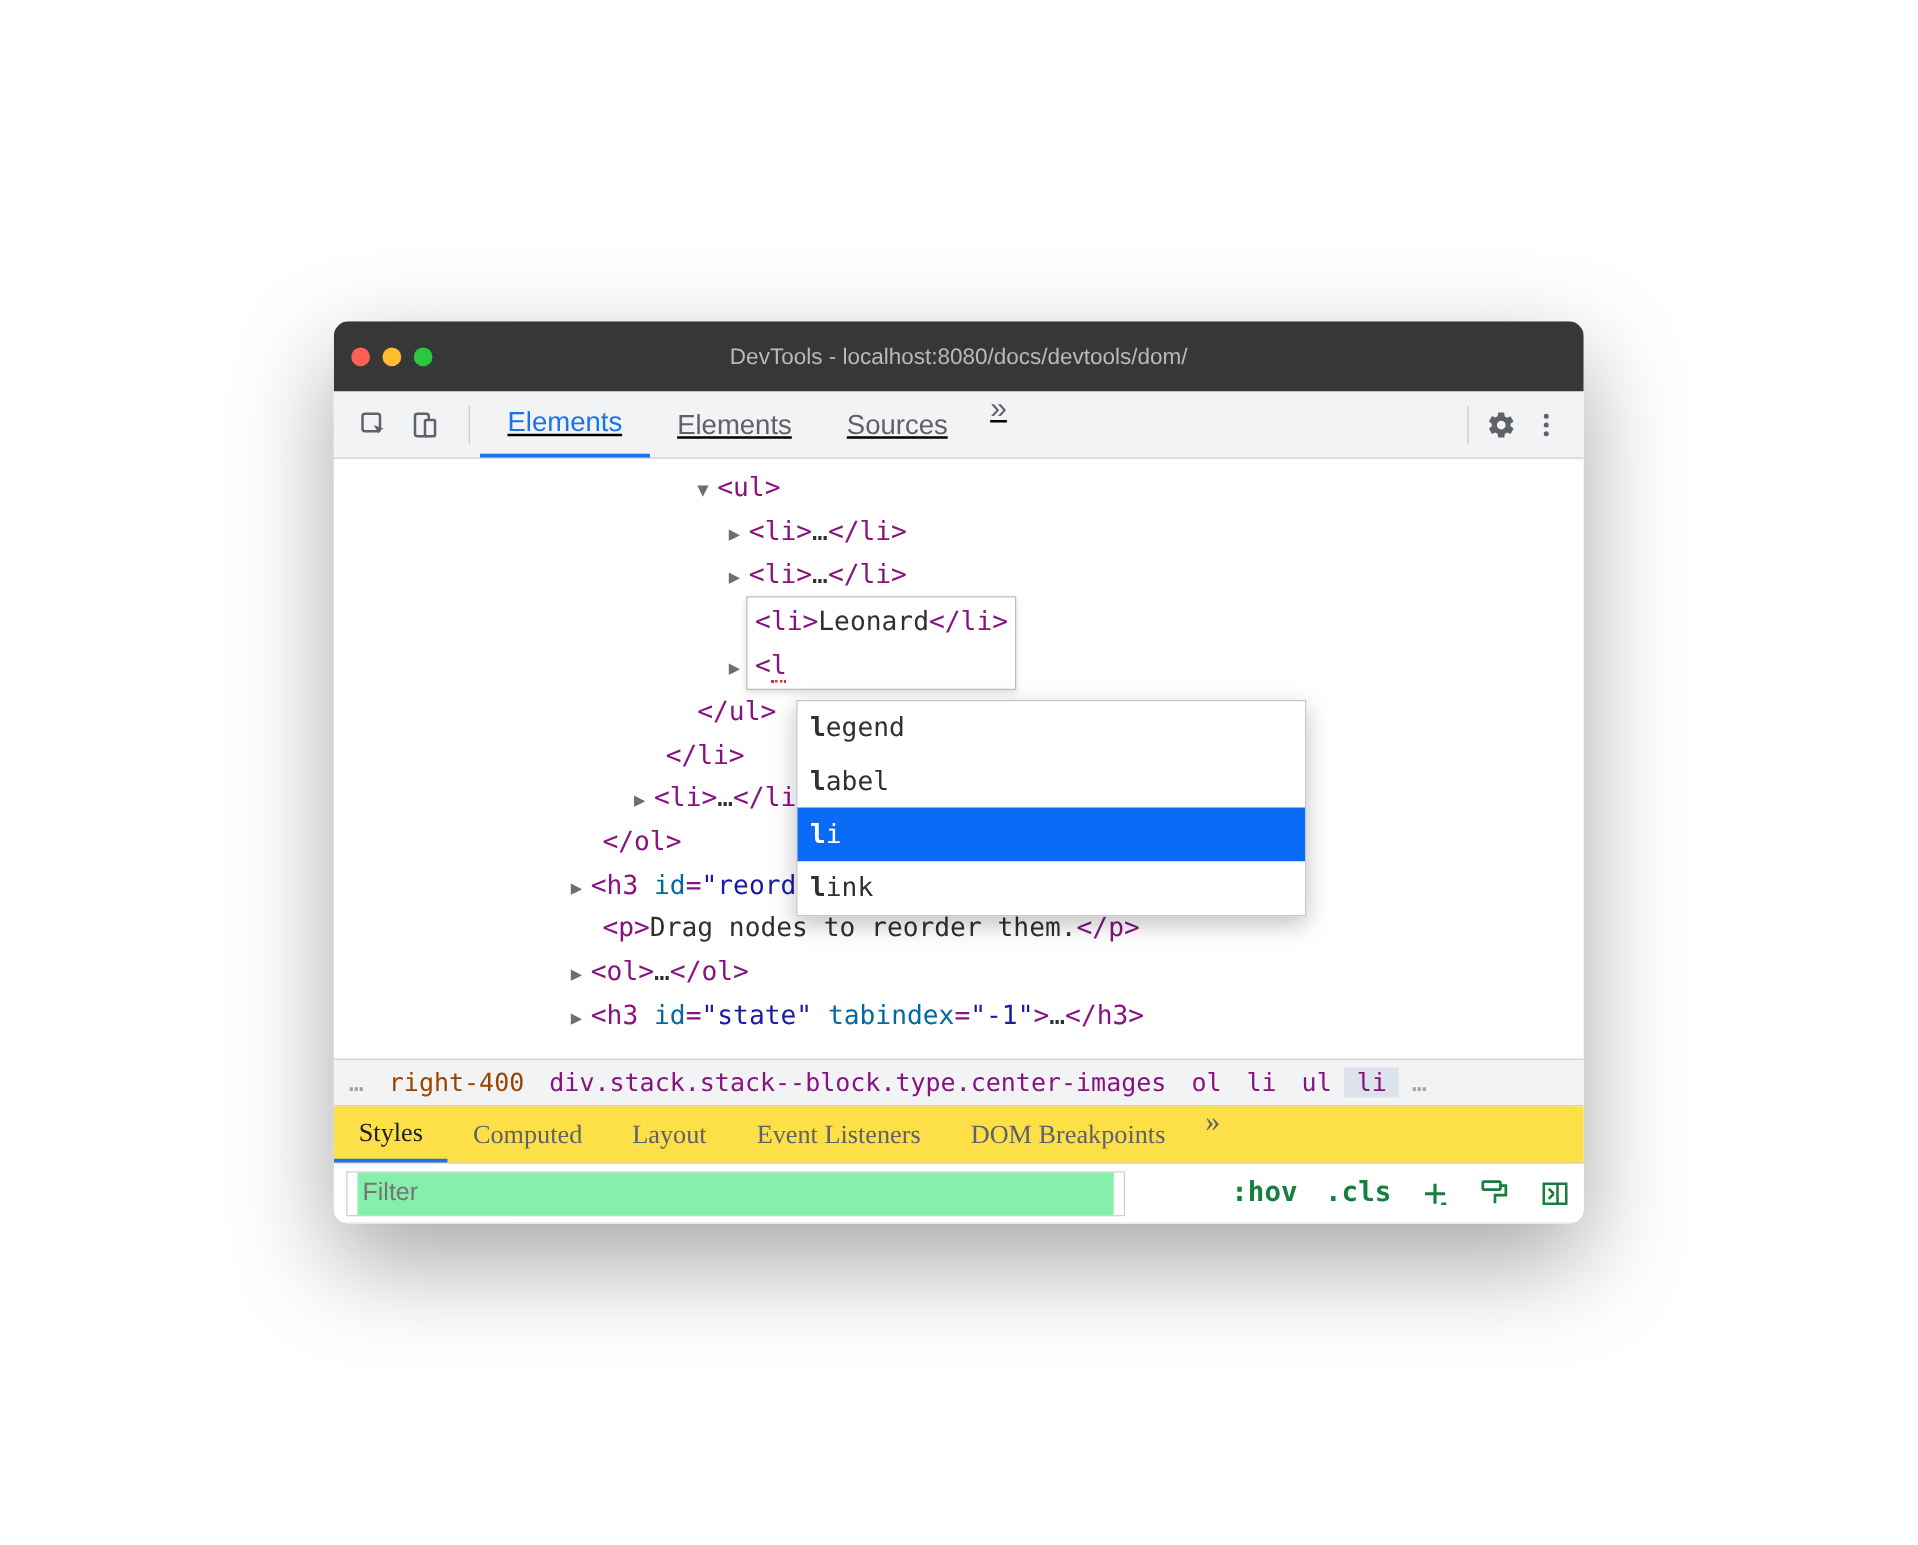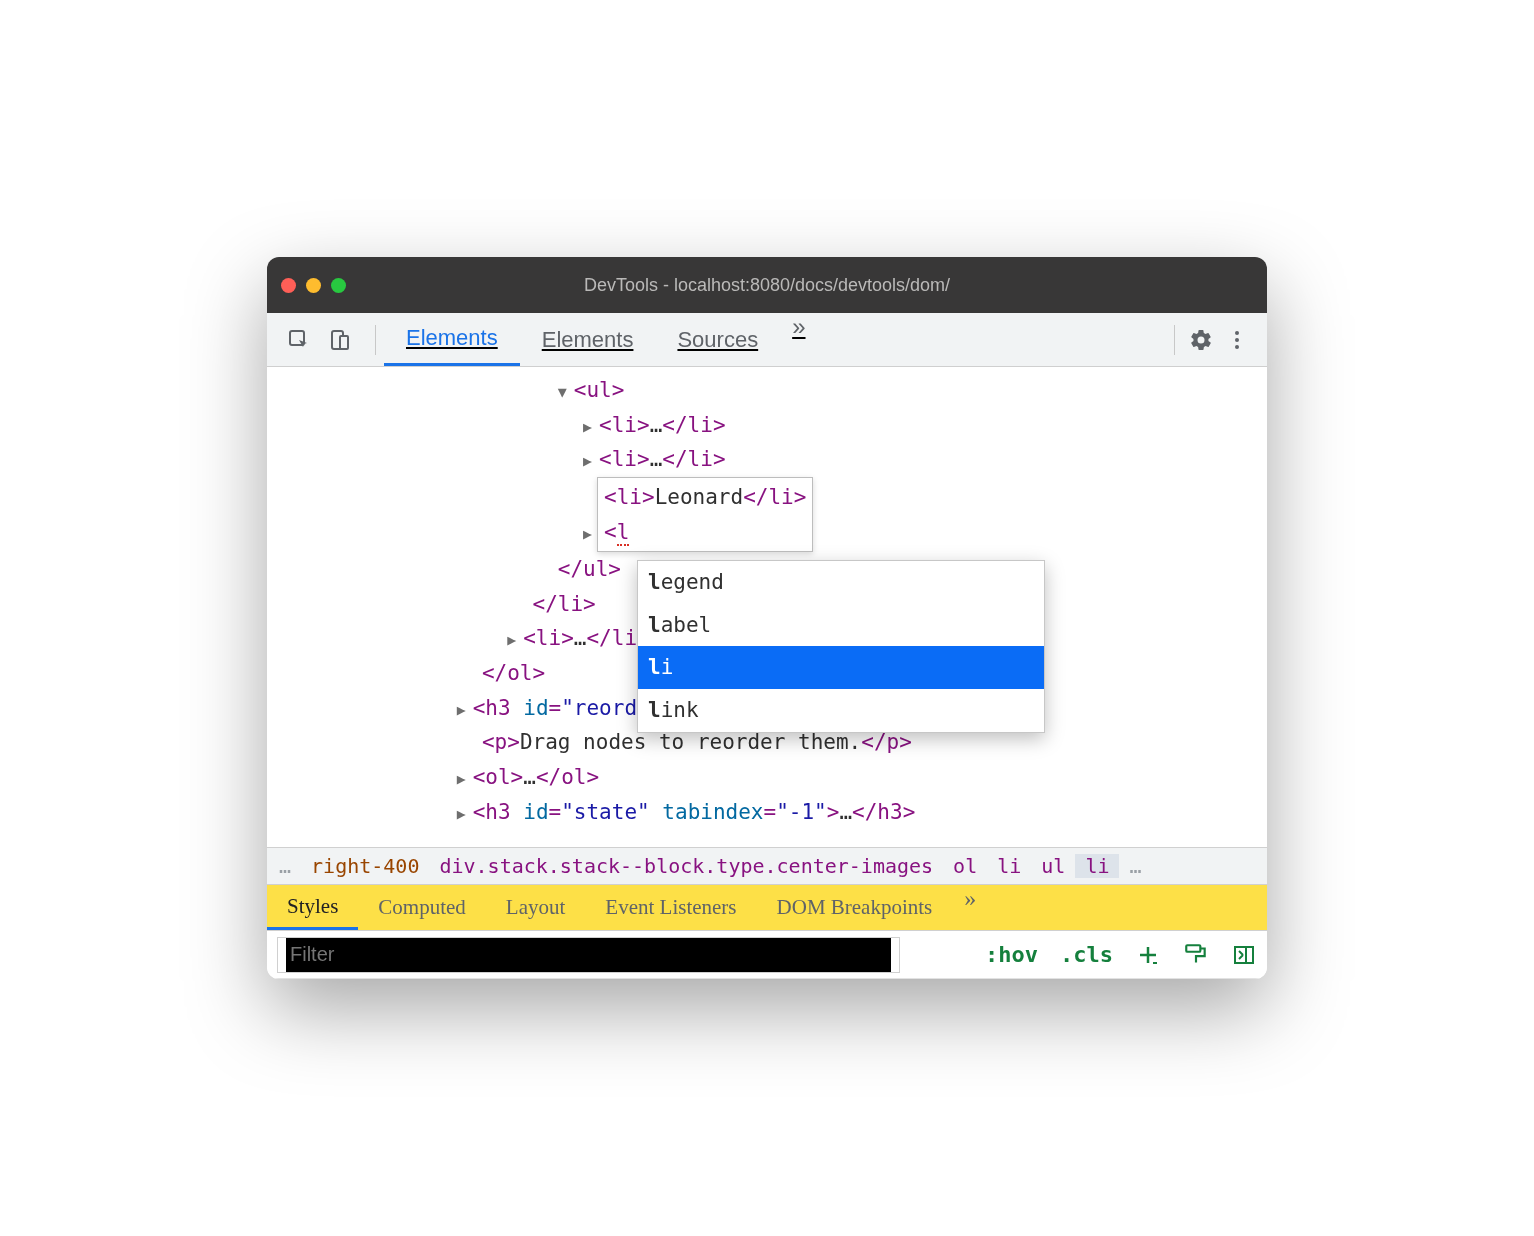--- a/index.html
+++ b/index.html
@@ -104,21 +104,21 @@
   }
   .styles-tab { padding:0 20px; color:#5f6368; height:100%; display:flex; align-items:center;}
   .styles-tab.active { color:#202124; border-bottom:3px solid #1a73e8; }
   .styles-toolbar {
     display:flex; align-items:center; height:48px; padding:0 10px;
     background:#fff; border-bottom:1px solid #e2e2e2;
   }
   .filter-input {
     flex:0 0 auto; width:605px; height:34px;
     border:none; font-size:20px; color:#5f6368;
-    background:#000000; outline:none; padding-left:4px;
+    background:#86efac; outline:none; padding-left:4px;
   }
   .filter-wrap{border:1px solid #d0d0d0; padding:0 8px; display:flex; align-items:center;}
   .styles-right { margin-left:auto; display:flex; align-items:flex-start; gap:22px; color:#15803d;
     font-family: Menlo, Monaco, monospace; font-size:22px; font-weight:600; }
   .styles-right .ic { width:26px;height:26px;display:flex;align-items:center;justify-content:center;}
 </style>
 </head>
 <body>
 
 <div class="window">

